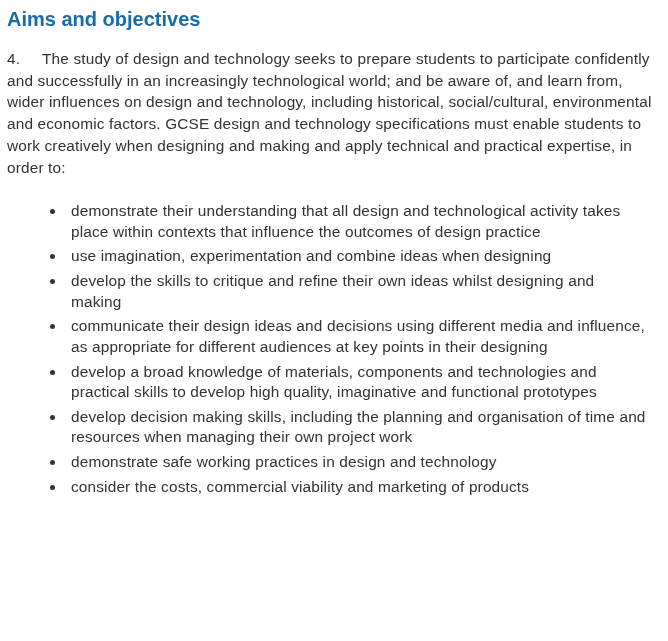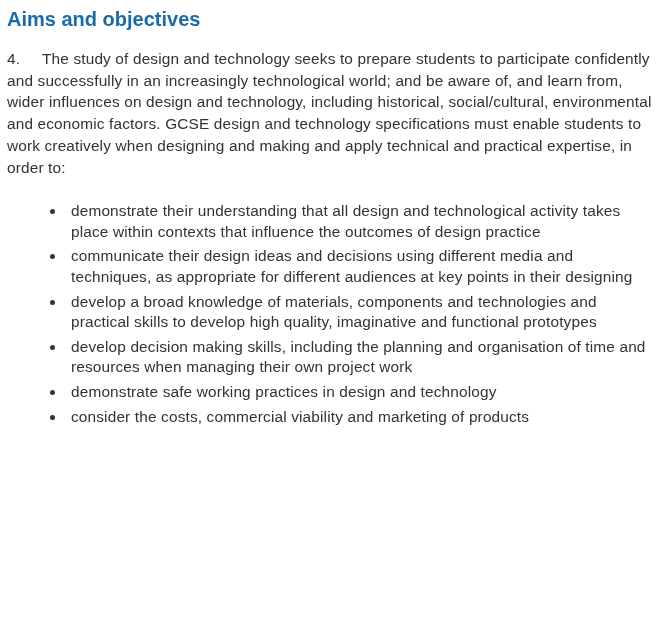--- a/index.html
+++ b/index.html
@@ -76,20 +76,22 @@
 
   <h1 class="doc-heading">Aims and objectives</h1>
 
   <p class="doc-paragraph">
     <span class="para-number">4.</span>
     <span>The study of design and technology seeks to prepare students to participate confidently and successfully in an increasingly technological world; and be aware of, and learn from, wider influences on design and technology, including historical, social/cultural, environmental and economic factors. GCSE design and technology specifications must enable students to work creatively when designing and making and apply technical and practical expertise, in order to:</span>
   </p>
 
   <ul class="bullet-list">
       <li>demonstrate their understanding that all design and technological activity takes place within contexts that influence the outcomes of design practice</li>
-      <li>communicate their design ideas and decisions using different media and techniques, as appropriate for different audiences at key points in their designing</li>
+      <li>use imagination, experimentation and combine ideas when designing</li>
+      <li>develop the skills to critique and refine their own ideas whilst designing and making</li>
+      <li>communicate their design ideas and decisions using different media and influence, as appropriate for different audiences at key points in their designing</li>
       <li>develop a broad knowledge of materials, components and technologies and practical skills to develop high quality, imaginative and functional prototypes</li>
       <li>develop decision making skills, including the planning and organisation of time and resources when managing their own project work</li>
       <li>demonstrate safe working practices in design and technology</li>
       <li>consider the costs, commercial viability and marketing of products</li>
     </ul>
 
 </div>
 
 </body></html>

